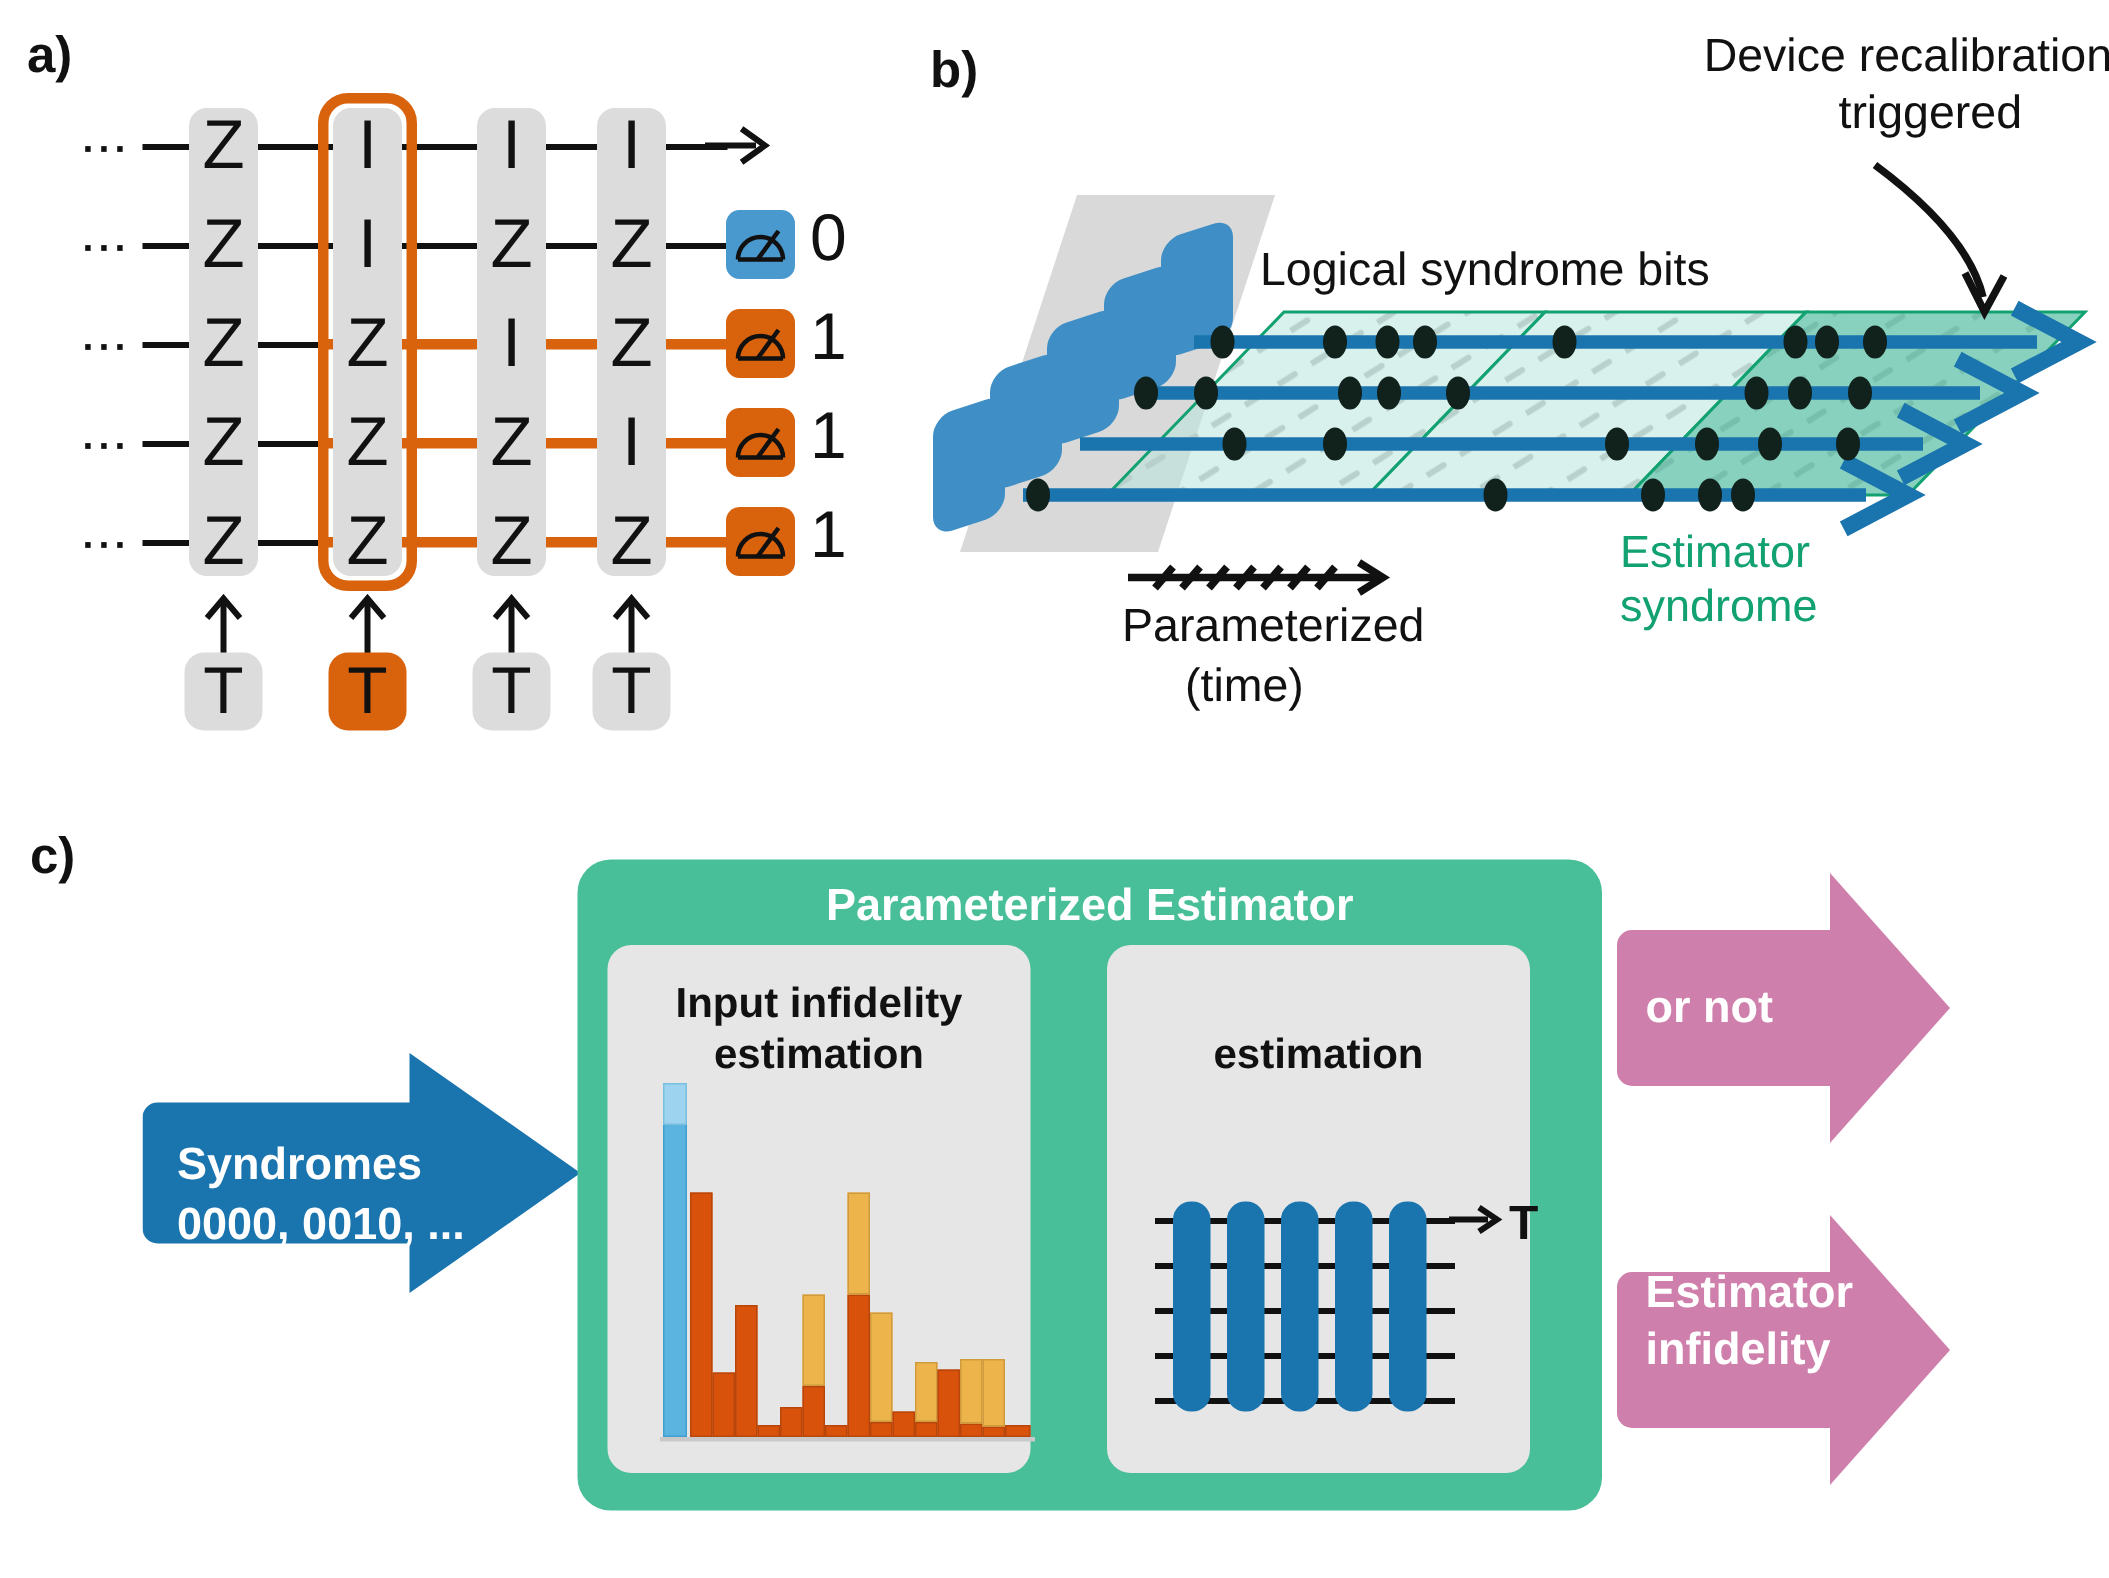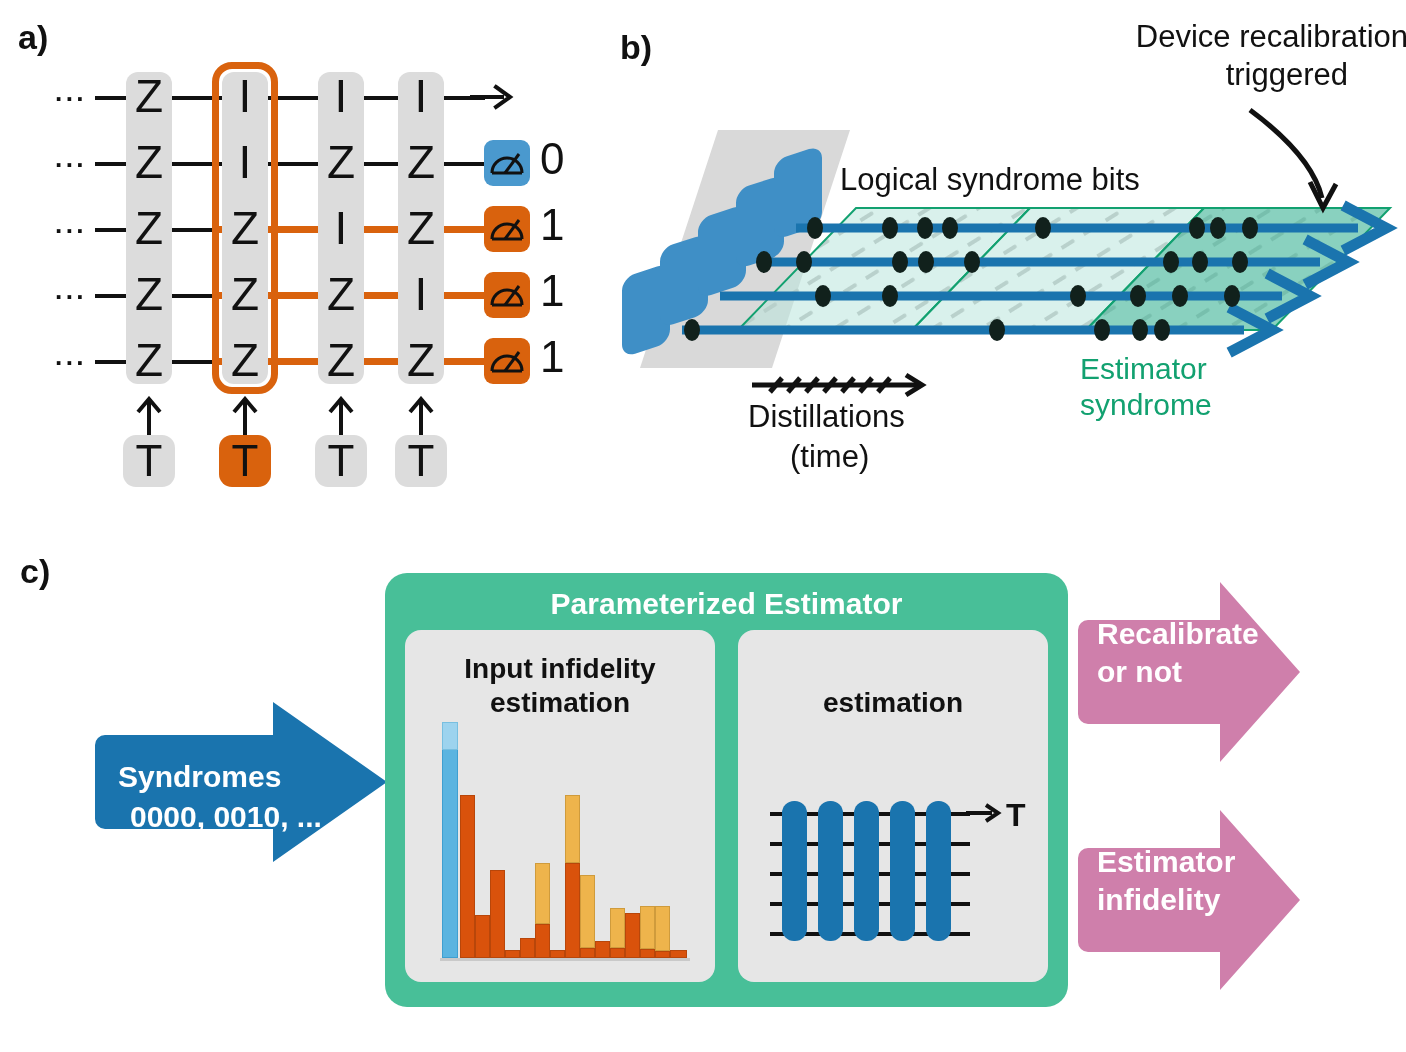--- a/index.html
+++ b/index.html
@@ -33,21 +33,21 @@
   .b-text{position:absolute;font-size:31px;color:#111;line-height:1.12;}
   .b-green-text{position:absolute;font-size:30px;color:#12a170;
                 line-height:1.15;font-weight:500;}
 
   
   #panel-c{position:absolute;left:0;top:530px;width:1406px;height:522px;}
   .est-outer{position:absolute;left:385px;top:43px;width:683px;height:434px;
              background:#48bf98;border-radius:22px;}
   .est-title{position:absolute;left:0;top:14px;width:683px;text-align:center;
              color:#fff;font-size:30px;font-weight:bold;}
-  .est-card{position:absolute;top:57px;width:310px;height:352px;
+  .est-card{position:absolute;top:57px;width:282px;height:352px;
             background:#e6e6e6;border-radius:16px;}
   .card-title{position:absolute;left:0;top:22px;width:100%;text-align:center;
               font-size:28px;font-weight:bold;color:#111;line-height:1.22;}
   .blue-arrow-txt{position:absolute;color:#fff;font-weight:bold;font-size:30px;
                   line-height:1.25;}
   .pink-arrow-txt{position:absolute;color:#fff;font-weight:bold;font-size:30px;
                   line-height:1.22;}
   .hist{position:absolute;}
   .hbar{position:absolute;box-sizing:border-box;}
   .circ-line{position:absolute;height:4px;background:#111;}
@@ -186,21 +186,21 @@
   <div class="panel-label" style="left:20px;top:28px;">b)</div>
 
   <div class="b-text" style="left:418px;top:20px;width:390px;text-align:right;">Device recalibration</div>
   <div class="b-text" style="left:418px;top:58px;width:330px;text-align:right;">triggered</div>
 
   <div class="b-text" style="left:240px;top:163px;">Logical syndrome bits</div>
 
   <div class="b-green-text" style="left:480px;top:352px;">Estimator</div>
   <div class="b-green-text" style="left:480px;top:388px;">syndrome</div>
 
-  <div class="b-text" style="left:148px;top:400px;">Distillations</div>
+  <div class="b-text" style="left:148px;top:400px;">Parameterized</div>
   <div class="b-text" style="left:190px;top:440px;">(time)</div>
 
   <svg style="position:absolute;left:0;top:0;" width="806" height="510">
     <defs>
       <pattern id="hatch" width="26" height="26" patternUnits="userSpaceOnUse" patternTransform="rotate(-32)">
         <line x1="0" y1="13" x2="13" y2="13" stroke="#b4b4b4" stroke-width="4" stroke-linecap="round"></line>
       </pattern>
       <marker id="bluehead" markerWidth="7" markerHeight="7" refX="1" refY="3.5" orient="auto">
         <path d="M0 0 L5 3.5 L0 7" fill="none" stroke="#1a74ae" stroke-width="1.8" stroke-linejoin="miter"></path>
       </marker>
@@ -293,21 +293,21 @@
 </div>
 
 <div id="panel-c">
   <div class="panel-label" style="left:20px;top:22px;">c)</div>
 
   <svg style="position:absolute;left:95px;top:170px;" width="300" height="190">
     <path d="M10 35 L178 35 L178 2 L292 82 L178 162 L178 129 L10 129
              A10 10 0 0 1 0 119 L0 45 A10 10 0 0 1 10 35 Z" fill="#1a74ae"></path>
   </svg>
   <div class="blue-arrow-txt" style="left:118px;top:228px;">Syndromes</div>
-  <div class="blue-arrow-txt" style="left:118px;top:268px;margin-left:12px;">0000, 0010, ...</div>
+  <div class="blue-arrow-txt" style="left:118px;top:268px;">0000, 0010, ...</div>
 
   <div class="est-outer">
     <div class="est-title">Parameterized Estimator</div>
 
     <div class="est-card" style="left:20px;">
       <div class="card-title">
         <span>Input infidelity</span><br>
         <span>estimation</span>
       </div>
 
@@ -382,21 +382,20 @@
         </svg>
         <div class="tlabel" style="left:268px;top:167px;">T</div>
       </div>
     </div>
   </div>
 
   <svg style="position:absolute;left:1078px;top:50px;" width="226" height="190">
     <path d="M10 40 L142 40 L142 2 L222 92 L142 182 L142 144 L10 144
              A10 10 0 0 1 0 134 L0 50 A10 10 0 0 1 10 40 Z" fill="#cf7fab"></path>
   </svg>
-  <div class="pink-arrow-txt" style="left:1097px;top:86px;">Recalibrate</div>
   <div class="pink-arrow-txt" style="left:1097px;top:124px;">or not</div>
 
   <svg style="position:absolute;left:1078px;top:278px;" width="226" height="190">
     <path d="M10 40 L142 40 L142 2 L222 92 L142 182 L142 144 L10 144
              A10 10 0 0 1 0 134 L0 50 A10 10 0 0 1 10 40 Z" fill="#cf7fab"></path>
   </svg>
   <div class="pink-arrow-txt" style="left:1097px;top:314px;">Estimator</div>
   <div class="pink-arrow-txt" style="left:1097px;top:352px;">infidelity</div>
 </div>
 

